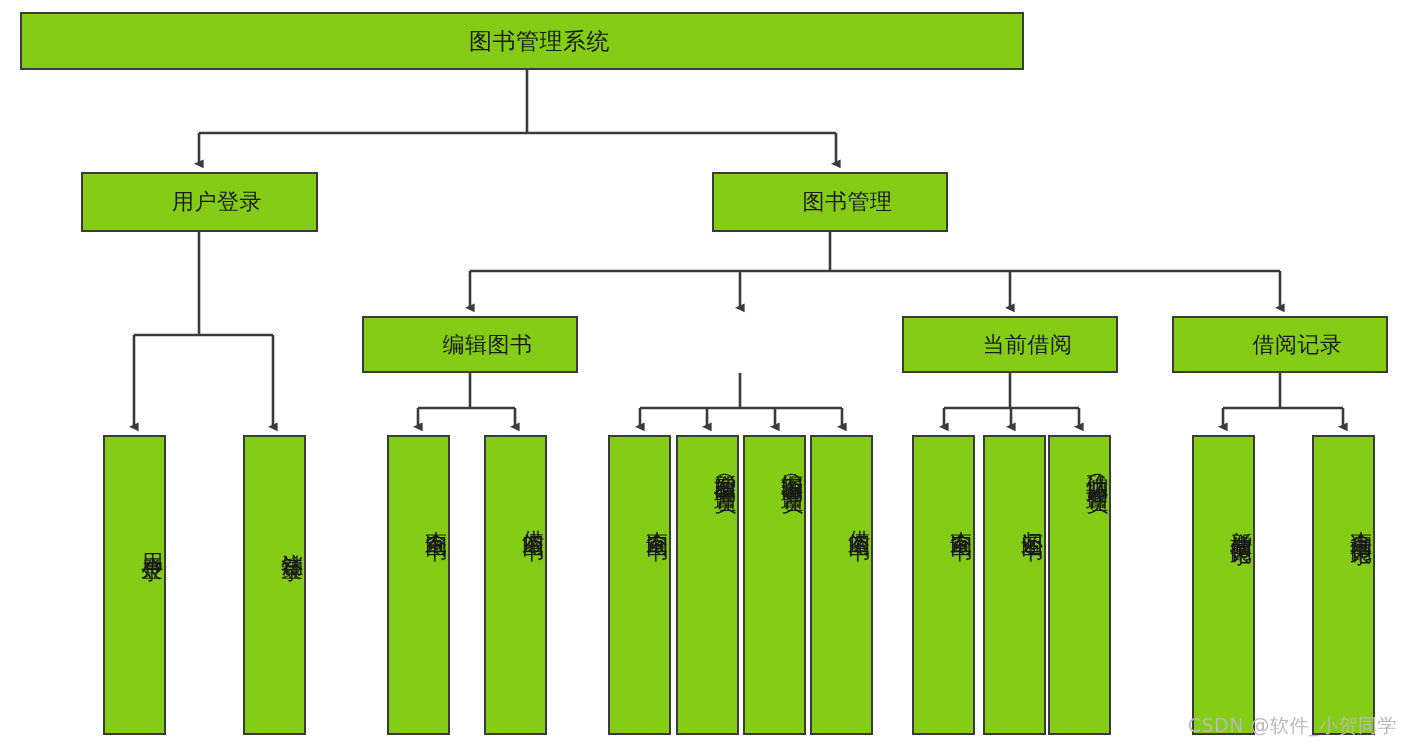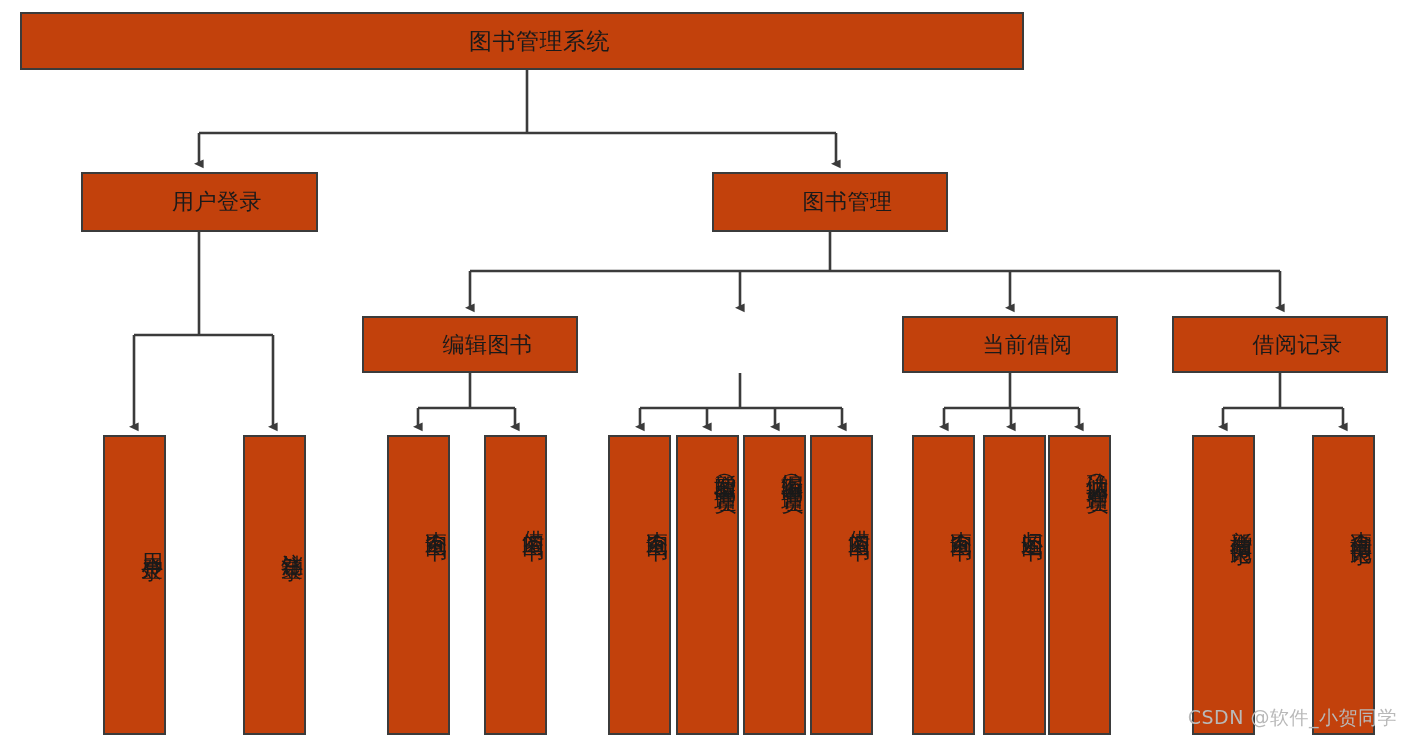--- a/index.html
+++ b/index.html
@@ -23,21 +23,21 @@
     left: 0;
     top: 0;
     width: 1405px;
     height: 747px;
     pointer-events: none;
   }
   .node {
     position: absolute;
     box-sizing: border-box;
     border: 2.4px solid #3b3b3b;
-    background: #c2410c;
+    background: #84cc16;
     display: flex;
     align-items: center;
     justify-content: center;
     color: #1a1a1a;
     padding-left: 35px;
   }
   .node .label {
     display: block;
     line-height: 1.08;
     letter-spacing: 0.5px;
@@ -72,21 +72,21 @@
   }
   .node.leaf.mid2 .label {
     padding-top: 60px;
   }
   .node.leaf.topal .label {
     padding-top: 2px;
   }
   .watermark {
     position: absolute;
     right: 8px;
-    bottom: 16px;
+    bottom: 8px;
     font-size: 19px;
     color: #b9b9b9;
     white-space: nowrap;
     letter-spacing: 0.5px;
     margin-left: 16px;
   }
 </style>
 </head>
 <body>
 

